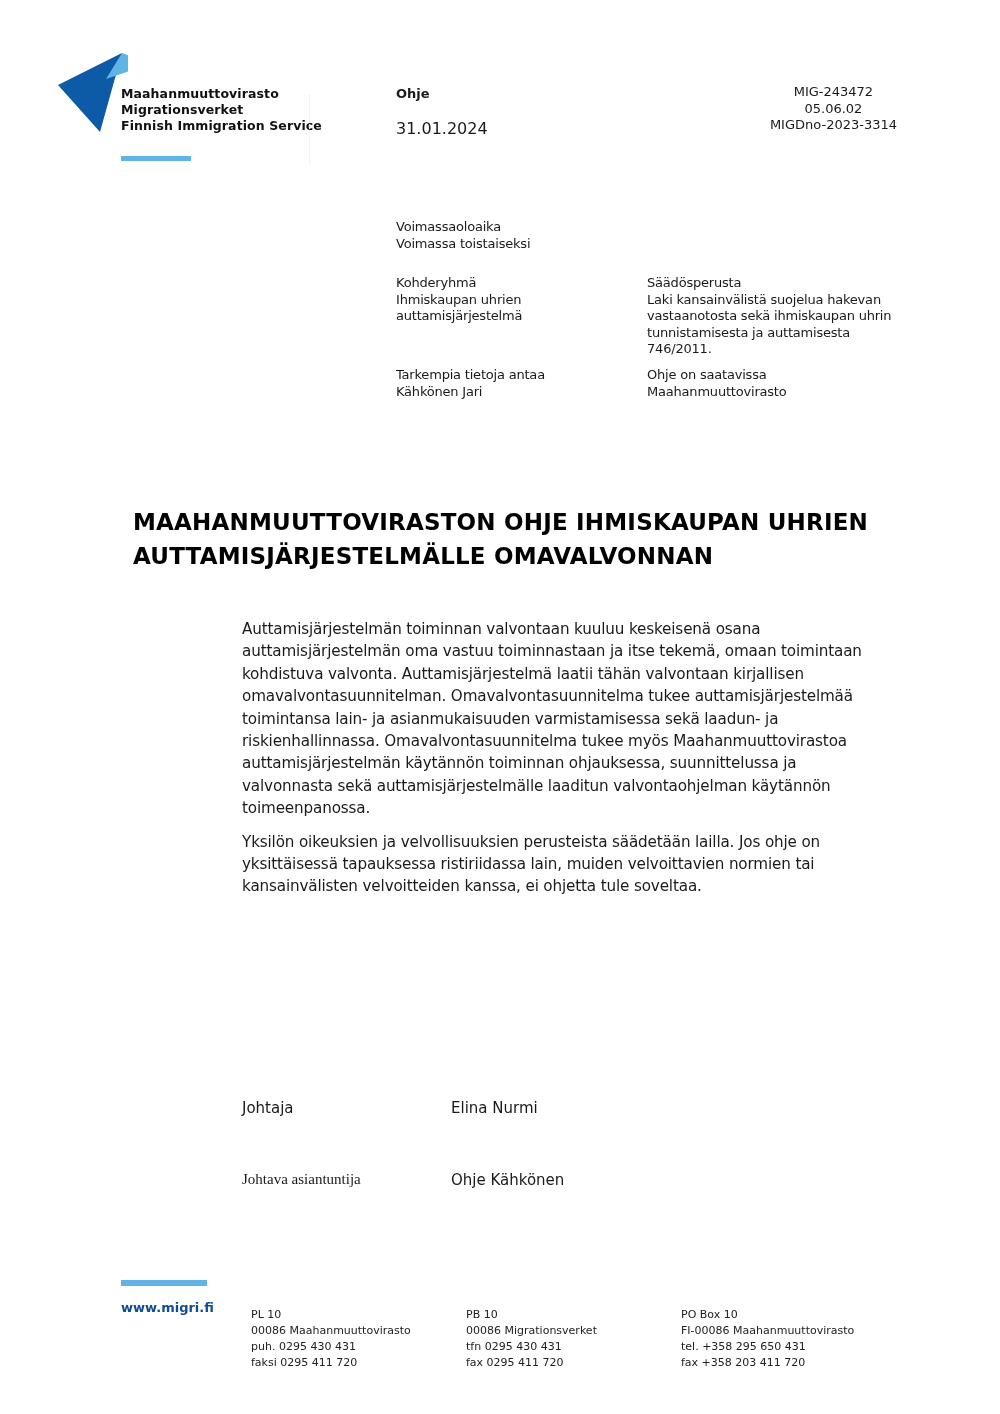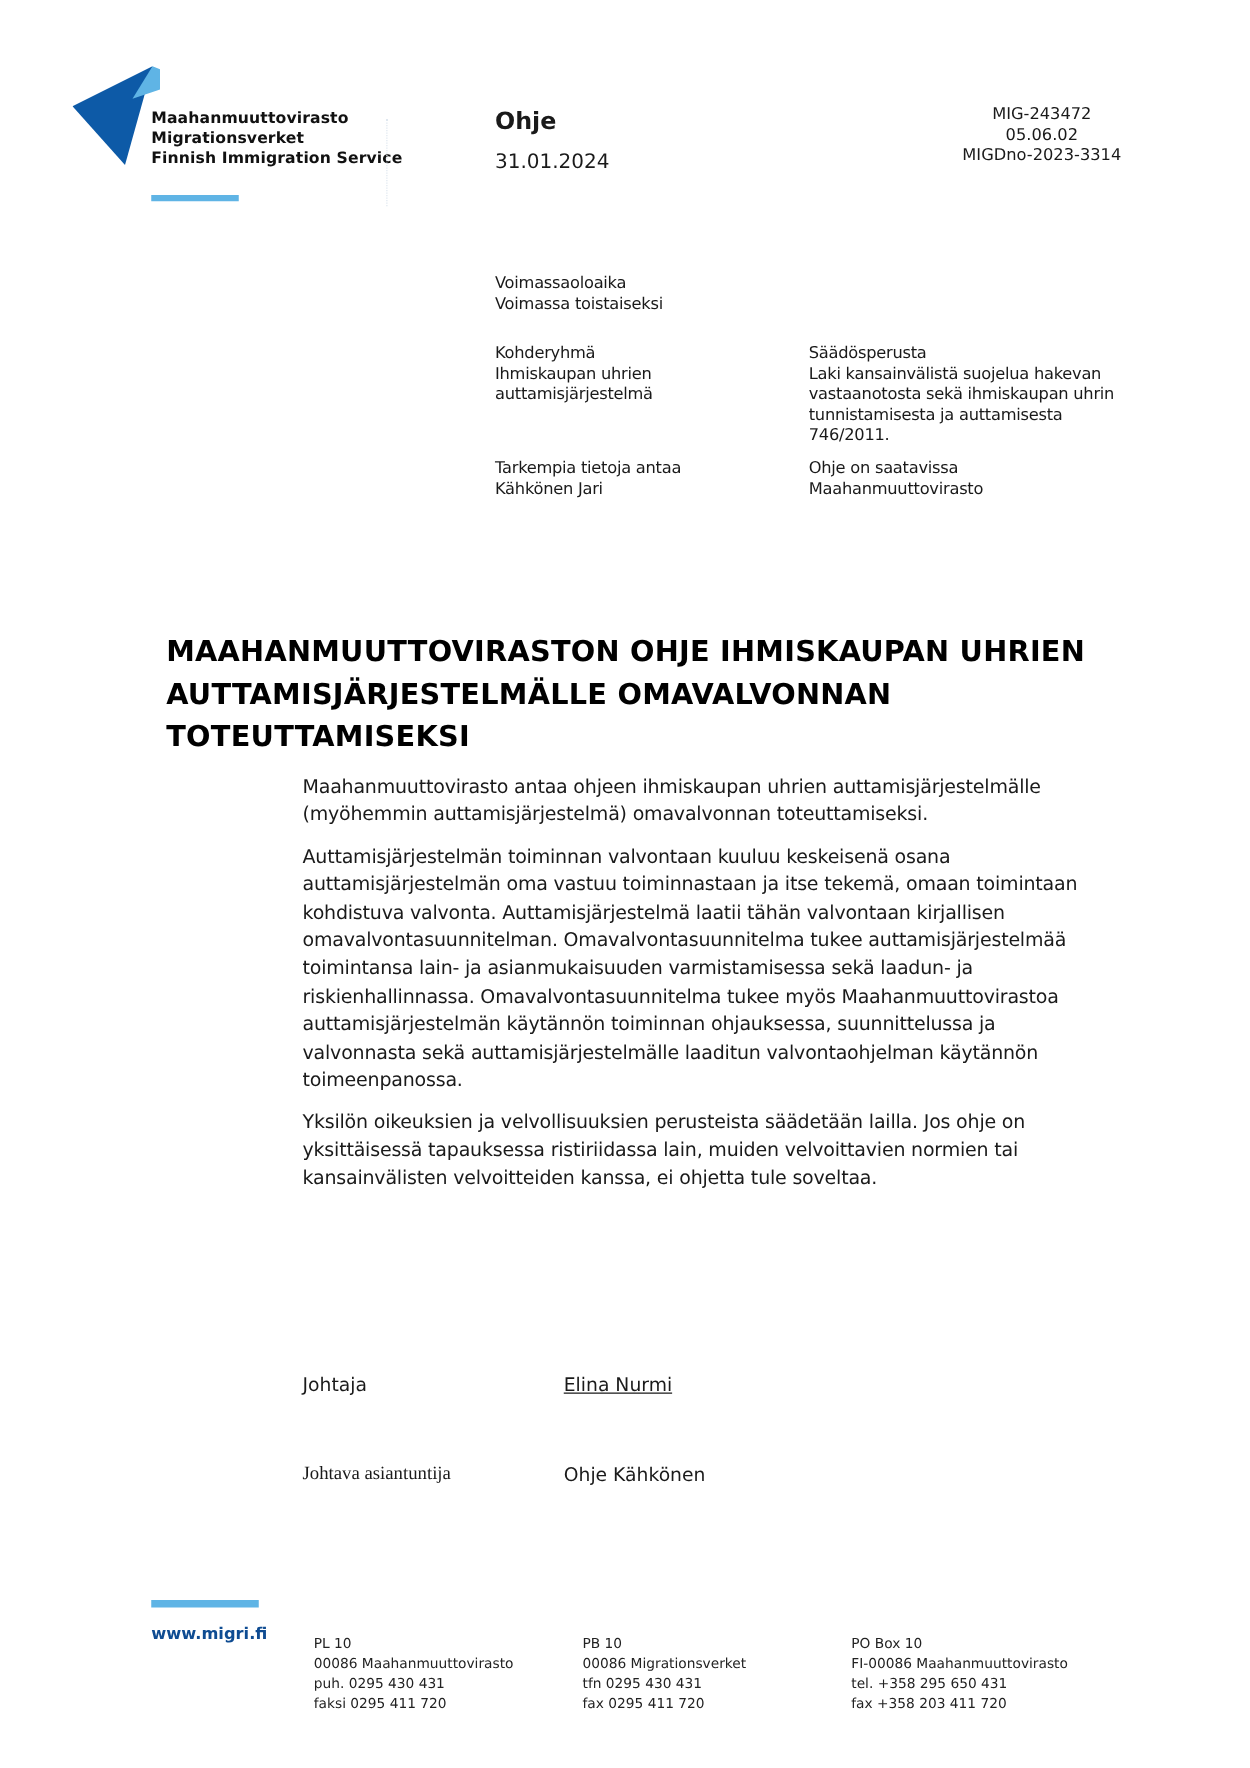--- a/index.html
+++ b/index.html
@@ -10,21 +10,21 @@
   .abs { position: absolute; }
   .logo-svg { left: 58px; top: 52px; }
   .logo-text {
     left: 121px; top: 86px; font-family: "DejaVu Sans", sans-serif;
     font-weight: bold; font-size: 12.5px; line-height: 16px; color: #111;
     letter-spacing: 0.1px;
   }
   .logo-bar { left: 121px; top: 156px; width: 70px; height: 5px; background: #5fb4e5; }
   .logo-divider { left: 309px; top: 95px; width: 0; height: 70px; border-left: 1px dotted #dfe7ef; }
 
-  .hdr-type { left: 396px; top: 86px; font-weight: bold; font-size: 19px; }
+  .hdr-type { left: 396px; top: 86px; font-weight: bold; font-size: 13px; }
   .hdr-date { left: 396px; top: 119px; font-size: 16px; }
   .hdr-right { right: 103px; top: 84px; font-size: 13px; line-height: 16.5px; text-align: center; }
 
   .meta { font-size: 13px; line-height: 16.5px; letter-spacing: -0.2px; }
   .meta-validity { left: 396px; top: 219px; }
   .meta-target { left: 396px; top: 275px; }
   .meta-basis { left: 647px; top: 275px; width: 250px; }
   .meta-contact { left: 396px; top: 367px; }
   .meta-avail { left: 647px; top: 367px; }
 
@@ -34,21 +34,21 @@
     font-family: "DejaVu Sans", sans-serif;
   }
   .body-text {
     left: 242px; top: 618px; width: 640px; font-size: 15.2px; line-height: 22.4px;
     letter-spacing: -0.15px; color: #1a1a1a;
   }
   .body-text p { margin: 0 0 11px 0; }
 
   .sig { font-size: 15px; }
   .sig-role-1 { left: 242px; top: 1099px; }
-  .sig-name-1 { left: 451px; top: 1099px; text-decoration: underline; }
+  .sig-name-1 { left: 451px; top: 1099px; }
   .sig-role-2 { left: 242px; top: 1171px; font-family: Liberation Serif, serif; }
   .sig-name-2 { left: 451px; top: 1171px; }
 
   .footer-bar { left: 121px; top: 1280px; width: 86px; height: 6px; background: #5fb4e5; }
   .footer-url { left: 121px; top: 1300px; font-weight: bold; font-size: 13px; color: #0f4c92; }
   .footer-col { top: 1307px; font-size: 11px; line-height: 16px; color: #222; }
   .footer-col-1 { left: 251px; }
   .footer-col-2 { left: 466px; }
   .footer-col-3 { left: 681px; }
 </style>
@@ -96,25 +96,23 @@
   <div>Kähkönen Jari</div>
 </div>
 <div class="abs meta meta-avail">
   <div>Ohje on saatavissa</div>
   <div>Maahanmuuttovirasto</div>
 </div>
 
 <h1 class="abs doc-title">
   <div>MAAHANMUUTTOVIRASTON OHJE IHMISKAUPAN UHRIEN</div>
   <div>AUTTAMISJÄRJESTELMÄLLE OMAVALVONNAN</div>
-  <div>TOTEUTTAMISEKSI</div>
 </h1>
 
 <div class="abs body-text">
-  <p>Maahanmuuttovirasto antaa ohjeen ihmiskaupan uhrien auttamisjärjestelmälle (myöhemmin auttamisjärjestelmä) omavalvonnan toteuttamiseksi.</p>
   <p>Auttamisjärjestelmän toiminnan valvontaan kuuluu keskeisenä osana auttamisjärjestelmän oma vastuu toiminnastaan ja itse tekemä, omaan toimintaan kohdistuva valvonta. Auttamisjärjestelmä laatii tähän valvontaan kirjallisen omavalvontasuunnitelman. Omavalvontasuunnitelma tukee auttamisjärjestelmää toimintansa lain- ja asianmukaisuuden varmistamisessa sekä laadun- ja riskienhallinnassa. Omavalvontasuunnitelma tukee myös Maahanmuuttovirastoa auttamisjärjestelmän käytännön toiminnan ohjauksessa, suunnittelussa ja valvonnasta sekä auttamisjärjestelmälle laaditun valvontaohjelman käytännön toimeenpanossa.</p>
   <p>Yksilön oikeuksien ja velvollisuuksien perusteista säädetään lailla. Jos ohje on yksittäisessä tapauksessa ristiriidassa lain, muiden velvoittavien normien tai kansainvälisten velvoitteiden kanssa, ei ohjetta tule soveltaa.</p>
 </div>
 
 <div class="abs sig sig-role-1">Johtaja</div>
 <div class="abs sig sig-name-1">Elina Nurmi</div>
 <div class="abs sig sig-role-2">Johtava asiantuntija</div>
 <div class="abs sig sig-name-2">Ohje Kähkönen</div>
 
 <div class="abs footer-bar"></div>

